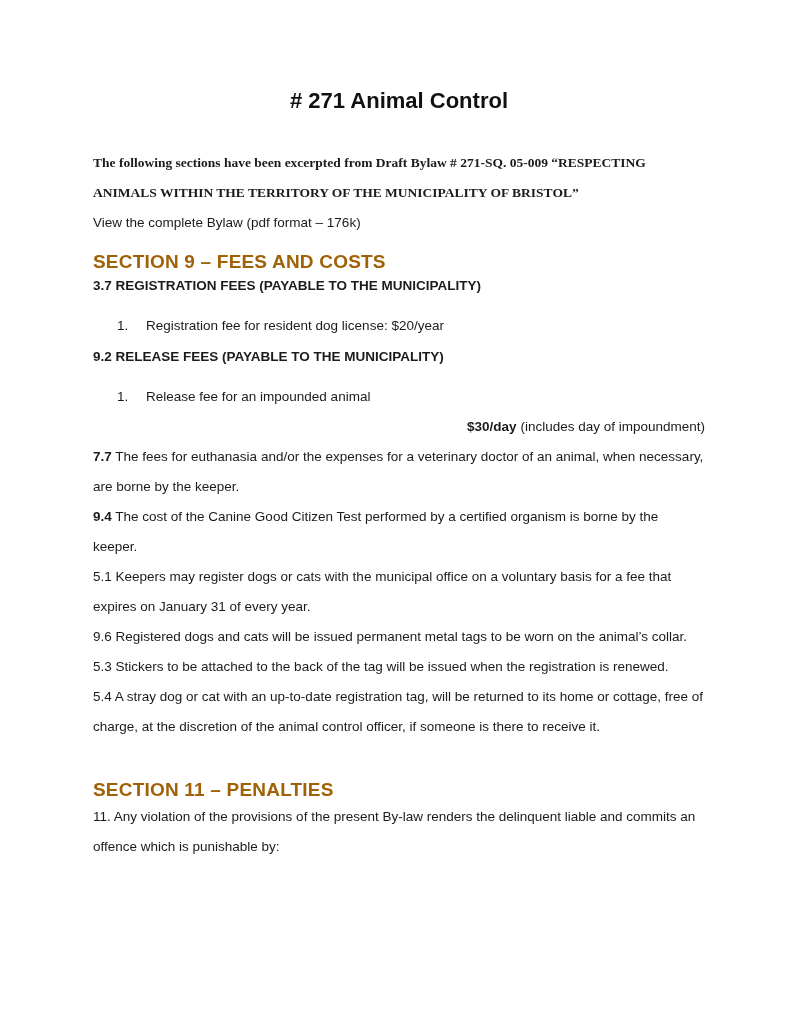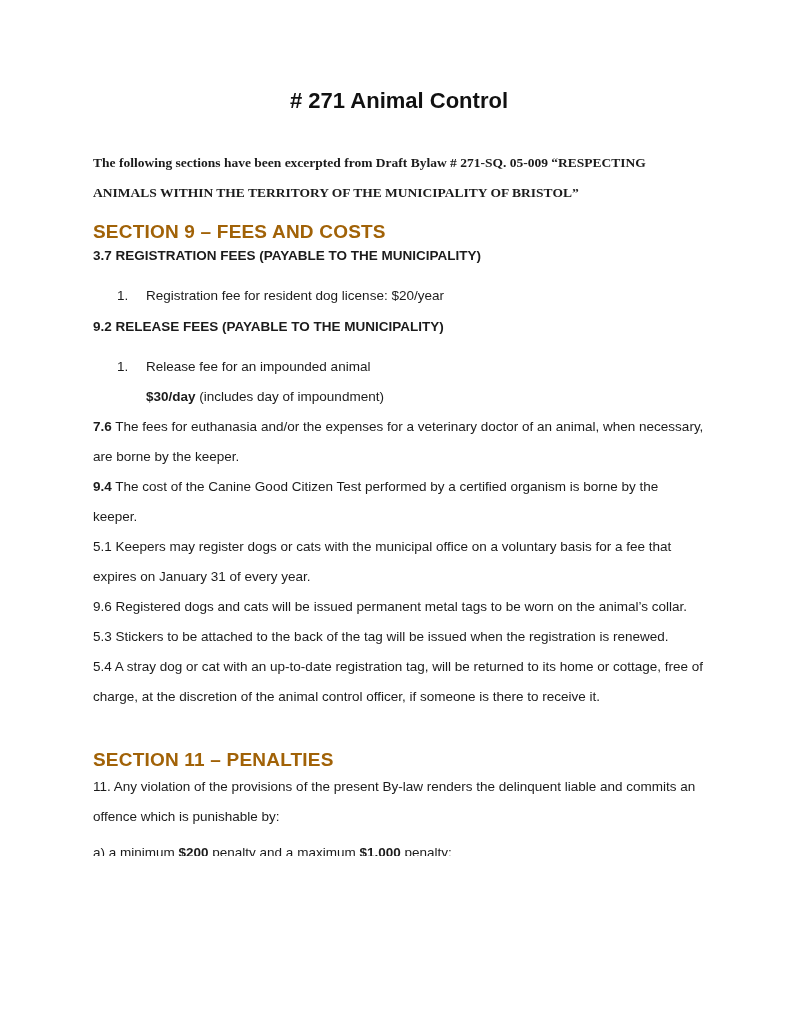--- a/index.html
+++ b/index.html
@@ -54,55 +54,57 @@
   }
   .list-item .num {
     flex: none;
     width: 29px;
     margin-left: 24px;
   }
   p.fee-line {
     margin: 0 0 0 53px;
     font-size: 13.5px;
     line-height: 30px;
+    text-align: right;
   }
   p.clause { margin: 0; font-size: 13.5px; line-height: 30px; }
   p.clause-gap { margin-top: 6px; }
   strong { font-weight: 700; }
 </style>
 </head>
 <body>
 
 <div class="page">
   <div class="content">
 
     <h1 class="doc-title"># 271 Animal Control</h1>
 
     <p class="body bold intro">The following sections have been excerpted from Draft Bylaw # 271-SQ. 05-009 “RESPECTING ANIMALS WITHIN THE TERRITORY OF THE MUNICIPALITY OF BRISTOL”</p>
 
+    <p class="body">View the complete Bylaw (pdf format – 176k)</p>
 
     <h2 class="section-heading">SECTION 9 – FEES AND COSTS</h2>
 
     <h3 class="sub-heading">3.7 REGISTRATION FEES (PAYABLE TO THE MUNICIPALITY)</h3>
 
     <div class="list-item">
       <span class="num">1.</span>
       <span class="li-text">Registration fee for resident dog license: $20/year</span>
     </div>
 
     <h3 class="sub-heading gap-top">9.2 RELEASE FEES (PAYABLE TO THE MUNICIPALITY)</h3>
 
     <div class="list-item">
       <span class="num">1.</span>
       <span class="li-text">Release fee for an impounded animal</span>
     </div>
 
     <p class="fee-line"><strong>$30/day</strong><span> (includes day of impoundment)</span></p>
 
-    <p class="clause"><strong>7.6</strong><span> The fees for euthanasia and/or the expenses for a veterinary doctor of an animal, when necessary, are borne by the keeper.</span></p>
+    <p class="clause"><strong>7.7</strong><span> The fees for euthanasia and/or the expenses for a veterinary doctor of an animal, when necessary, are borne by the keeper.</span></p>
 
     <p class="clause"><strong>9.4</strong><span> The cost of the Canine Good Citizen Test performed by a certified organism is borne by the keeper.</span></p>
 
 
     <p class="clause">5.1 Keepers may register dogs or cats with the municipal office on a voluntary basis for a fee that expires on January 31 of every year.</p>
     <p class="clause">9.6 Registered dogs and cats will be issued permanent metal tags to be worn on the animal’s collar.</p>
     <p class="clause">5.3 Stickers to be attached to the back of the tag will be issued when the registration is renewed.</p>
     <p class="clause">5.4 A stray dog or cat with an up-to-date registration tag, will be returned to its home or cottage, free of charge, at the discretion of the animal control officer, if someone is there to receive it.</p>
 
     <h2 class="section-heading spaced">SECTION 11 – PENALTIES</h2>

